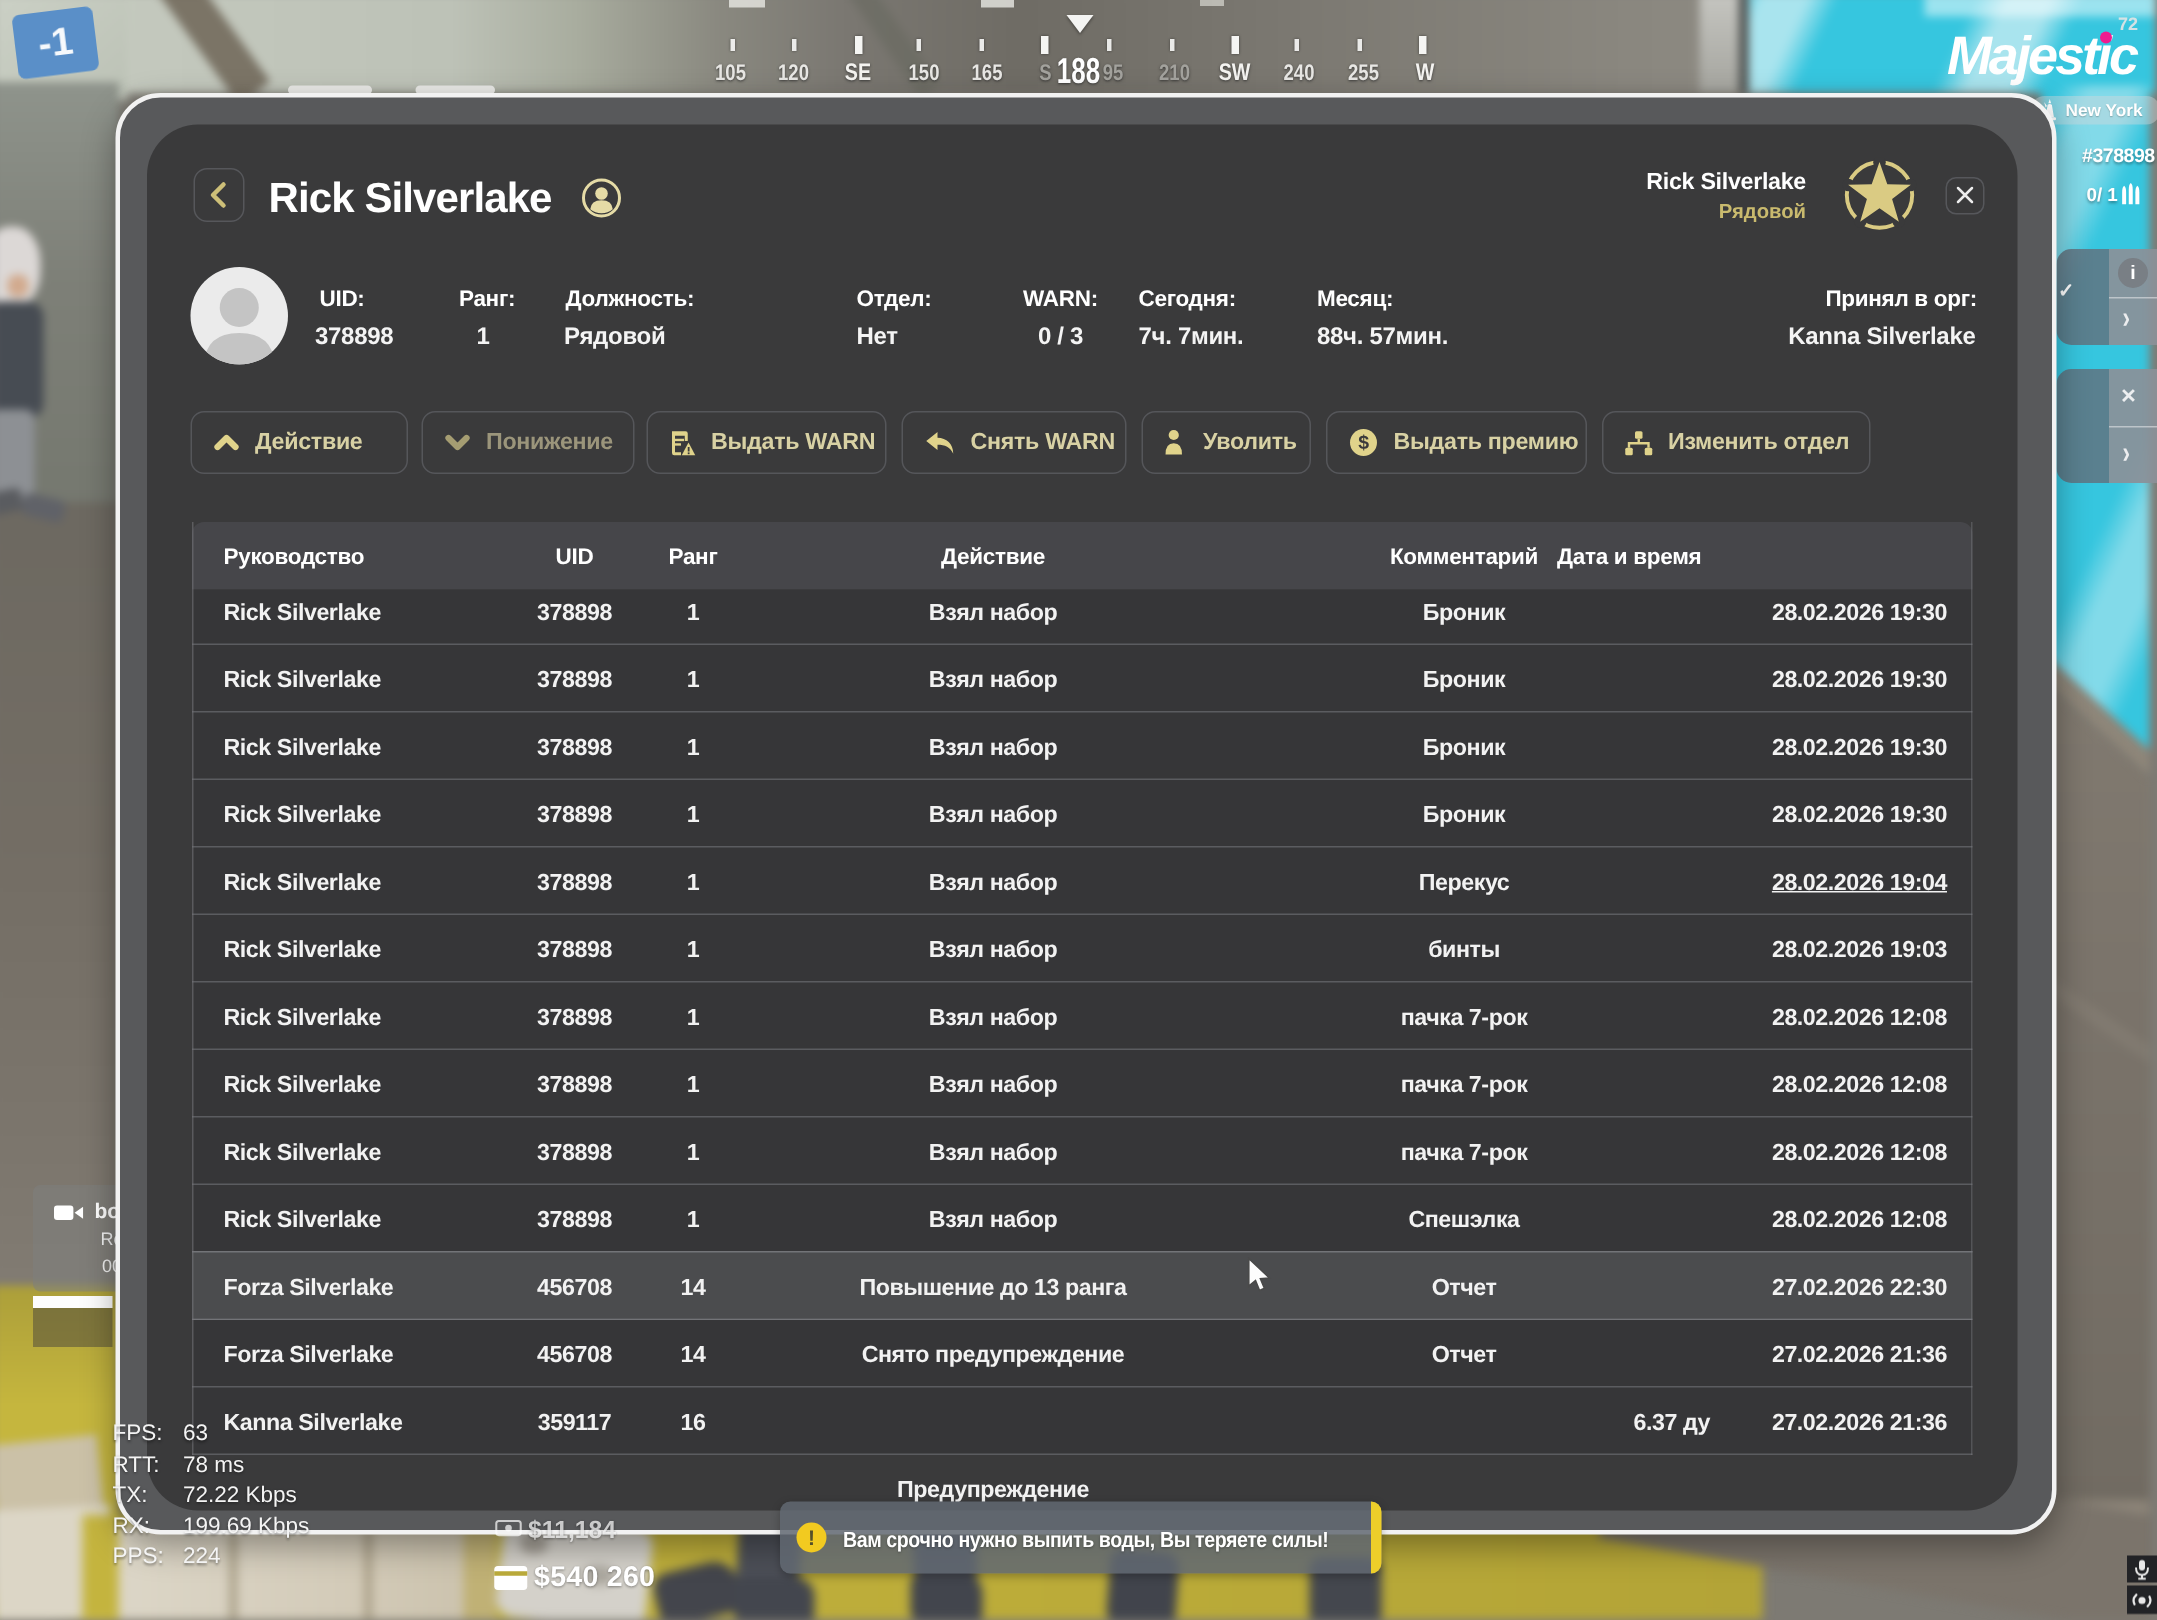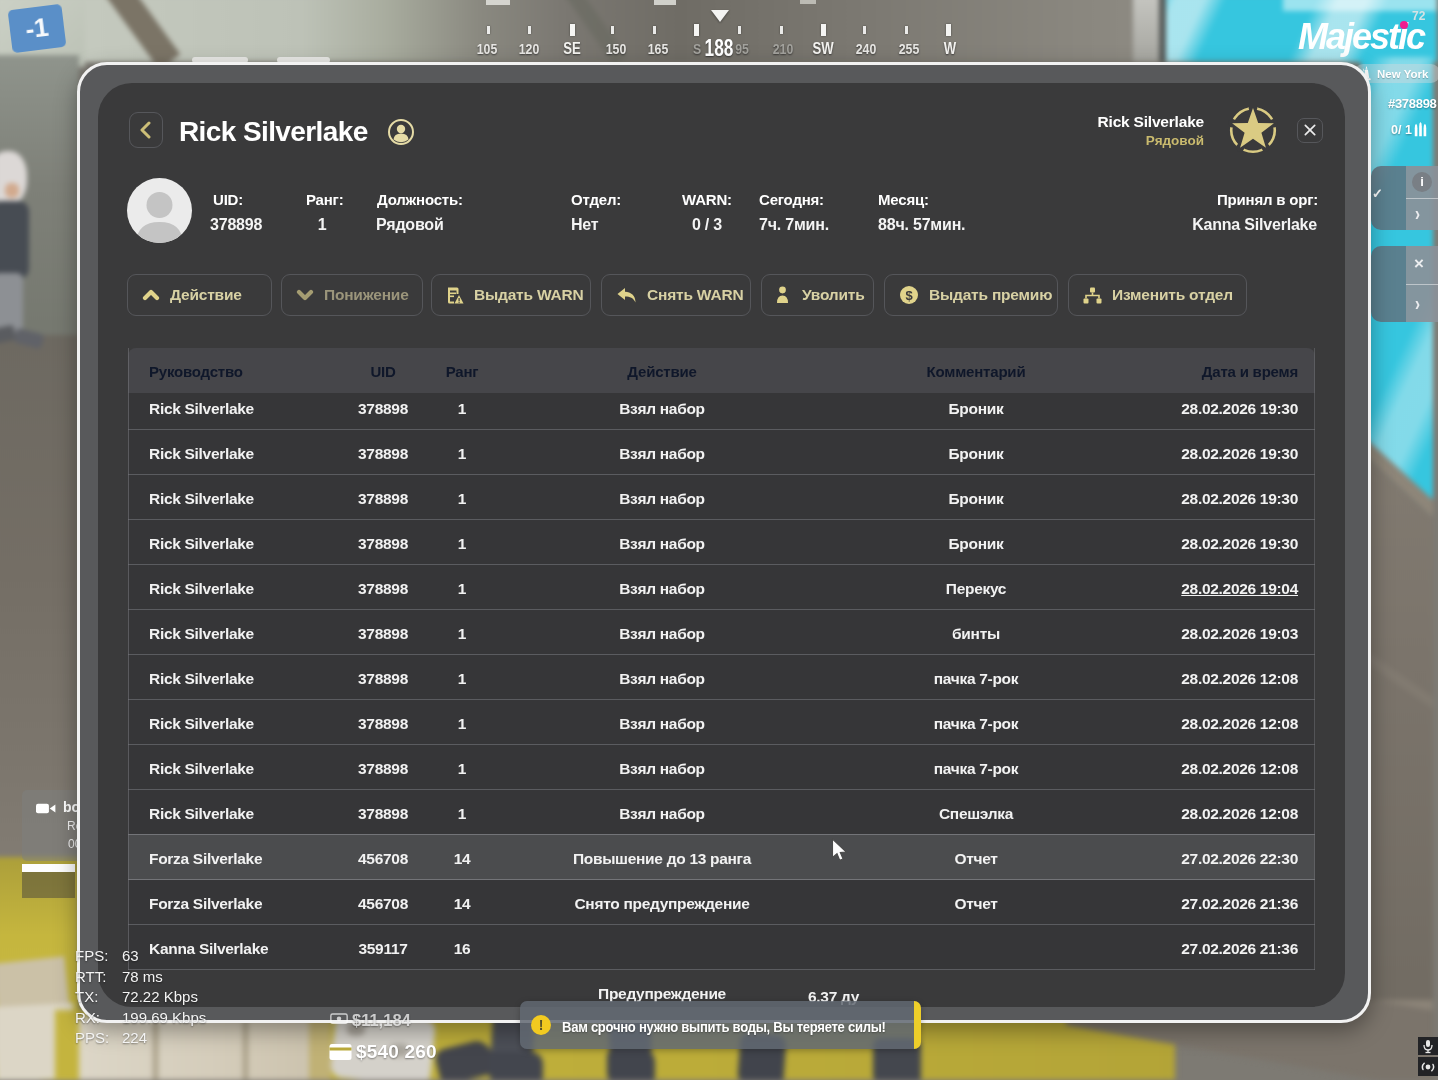--- a/index.html
+++ b/index.html
@@ -7,21 +7,21 @@
 #scene{position:absolute;inset:0;}
 .blur{filter:blur(2.8px);}
 #frame{position:absolute;left:77px;top:62px;width:1294px;height:961px;
  box-sizing:border-box;border:3px solid #f2f2f2;border-radius:30px;background:#58595b;box-shadow:0 8px 22px rgba(0,0,0,.35);}
 #panel{position:absolute;left:98px;top:83px;width:1247px;height:924px;
  background:#3a3a3b;border-radius:34px;}
 .btn{position:absolute;box-sizing:border-box;border:1.5px solid #55565a;border-radius:9px;
  display:flex;align-items:center;color:#d8d1a4;font-weight:bold;font-size:15.5px;letter-spacing:-0.2px;}
 .btn svg{margin-left:14px;margin-right:10px;flex:none;}
 .cell{position:absolute;height:18px;line-height:18px;font-weight:bold;font-size:15.5px;color:#f2f2f2;letter-spacing:-0.3px;}
-.hcell{position:absolute;height:18px;line-height:18px;font-weight:bold;font-size:15px;color:#0f172a;letter-spacing:-0.2px;}
+.hcell{position:absolute;height:18px;line-height:18px;font-weight:bold;font-size:15px;color:#ffffff;letter-spacing:-0.2px;}
 .lab{position:absolute;height:16px;line-height:16px;font-weight:bold;font-size:15px;color:#ffffff;letter-spacing:-0.2px;}
 .val{position:absolute;height:18px;line-height:18px;font-weight:bold;font-size:16px;color:#f4f4f4;letter-spacing:-0.2px;}
 .tick{position:absolute;background:#f5f5f3;box-shadow:0 0 2px rgba(0,0,0,.5);}
 .clab{position:absolute;font-weight:bold;font-size:15px;color:#f2f1ee;text-shadow:0 1px 2px rgba(40,40,40,.8);transform:translateX(-50%) scaleX(0.82);}
 .fps{position:absolute;font-size:15px;color:#f4f4f4;text-shadow:0 1px 2px rgba(0,0,0,.45);height:18px;line-height:18px;}
 </style></head><body>
 <div id="scene">
     <div class="blur" style="position:absolute;inset:-5px;">
 <div class="abs" style="left:0;top:0;width:1180px;height:67px;background:linear-gradient(90deg,#c7ccc1 0%,#bdc2b7 26%,#a9ad9f 33%,#8a8980 41%,#7b7872 48%,#6f6c65 58%,#7c7972 74%,#8a877f 92%,#8e8b83 100%);"></div>
 <div class="abs" style="left:100px;top:-18px;width:26px;height:105px;background:#6e6557;transform:rotate(-36deg);transform-origin:50% 0;opacity:.85;"></div>
@@ -261,21 +261,21 @@
       <path d="M9.5 5.5 V8.5 M3 11.5 V8.5 H16 V11.5" stroke="#e0d38b" stroke-width="1.6" fill="none"></path>
     </svg>
     <span>Изменить отдел</span>
   </div>
 <div class="abs" style="left:127.5px;top:347.5px;width:1187.5px;height:45px;background:#46464a;border-radius:8px 8px 0 0;"></div>
 <div class="hcell" style="left:149px;top:363px;">Руководство</div>
 <div class="hcell" style="left:283px;top:363px;width:200px;text-align:center;">UID</div>
 <div class="hcell" style="left:362px;top:363px;width:200px;text-align:center;">Ранг</div>
 <div class="hcell" style="left:562px;top:363px;width:200px;text-align:center;">Действие</div>
 <div class="hcell" style="left:876px;top:363px;width:200px;text-align:center;">Комментарий</div>
-<div class="hcell" style="left:1038px;top:363px;width:260px;text-align:right;">Дата и время</div>
+<div class="hcell" style="left:1038px;top:363px;width:260px;text-align:left;">Дата и время</div>
 <div class="abs" style="left:127.5px;top:392.5px;width:1187.5px;height:36.5px;background:#363638;"></div>
 <div class="cell" style="left:149px;top:400px;">Rick Silverlake</div>
 <div class="cell" style="left:283px;top:400px;width:200px;text-align:center;">378898</div>
 <div class="cell" style="left:362px;top:400px;width:200px;text-align:center;">1</div>
 <div class="cell" style="left:512px;top:400px;width:300px;text-align:center;">Взял набор</div>
 <div class="cell" style="left:826px;top:400px;width:300px;text-align:center;">Броник</div>
 <div class="cell" style="left:1038px;top:400px;width:260px;text-align:right;">28.02.2026 19:30</div>
 <div class="abs" style="left:127.5px;top:429px;width:1187.5px;height:45px;background:#363638;"></div>
 <div class="cell" style="left:149px;top:444.5px;">Rick Silverlake</div>
 <div class="cell" style="left:283px;top:444.5px;width:200px;text-align:center;">378898</div>
@@ -351,21 +351,21 @@
 <div class="cell" style="left:283px;top:894.5px;width:200px;text-align:center;">456708</div>
 <div class="cell" style="left:362px;top:894.5px;width:200px;text-align:center;">14</div>
 <div class="cell" style="left:512px;top:894.5px;width:300px;text-align:center;">Снято предупреждение</div>
 <div class="cell" style="left:826px;top:894.5px;width:300px;text-align:center;">Отчет</div>
 <div class="cell" style="left:1038px;top:894.5px;width:260px;text-align:right;">27.02.2026 21:36</div>
 <div class="abs" style="left:127.5px;top:924px;width:1187.5px;height:45px;background:#363638;"></div>
 <div class="cell" style="left:149px;top:939.5px;">Kanna Silverlake</div>
 <div class="cell" style="left:283px;top:939.5px;width:200px;text-align:center;">359117</div>
 <div class="cell" style="left:362px;top:939.5px;width:200px;text-align:center;">16</div>
 <div class="cell" style="left:512px;top:939.5px;width:300px;text-align:center;margin-top:45px;">Предупреждение</div>
-<div class="cell" style="left:808px;top:939.5px;width:300px;text-align:left;margin-top:48px;">6.37 ду</div>
+<div class="cell" style="left:840px;top:939.5px;width:300px;text-align:right;">6.37 ду</div>
 <div class="cell" style="left:1038px;top:939.5px;width:260px;text-align:right;">27.02.2026 21:36</div>
 <div class="abs" style="left:127.5px;top:428.5px;width:1187.5px;height:1px;background:#5b5c60;"></div>
 <div class="abs" style="left:127.5px;top:473.5px;width:1187.5px;height:1px;background:#5b5c60;"></div>
 <div class="abs" style="left:127.5px;top:518.5px;width:1187.5px;height:1px;background:#5b5c60;"></div>
 <div class="abs" style="left:127.5px;top:563.5px;width:1187.5px;height:1px;background:#5b5c60;"></div>
 <div class="abs" style="left:127.5px;top:608.5px;width:1187.5px;height:1px;background:#5b5c60;"></div>
 <div class="abs" style="left:127.5px;top:653.5px;width:1187.5px;height:1px;background:#5b5c60;"></div>
 <div class="abs" style="left:127.5px;top:698.5px;width:1187.5px;height:1px;background:#5b5c60;"></div>
 <div class="abs" style="left:127.5px;top:743.5px;width:1187.5px;height:1px;background:#5b5c60;"></div>
 <div class="abs" style="left:127.5px;top:788.5px;width:1187.5px;height:1px;background:#5b5c60;"></div>

